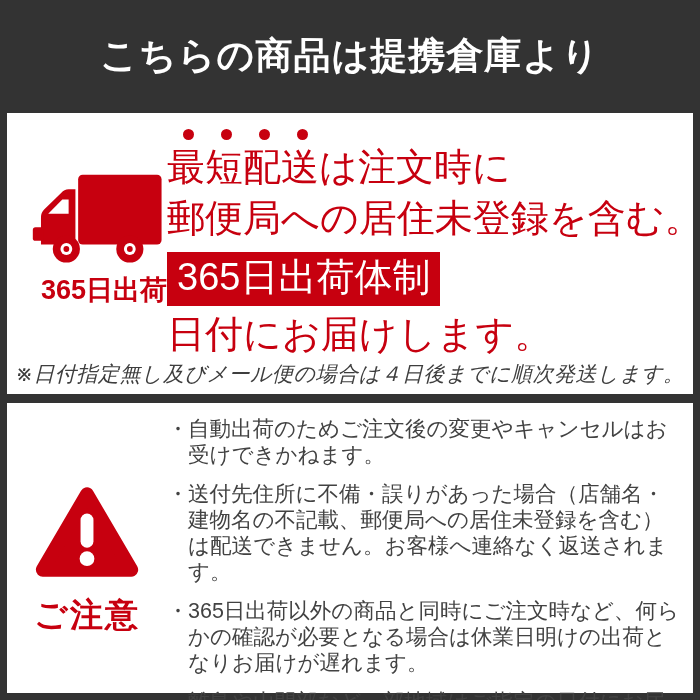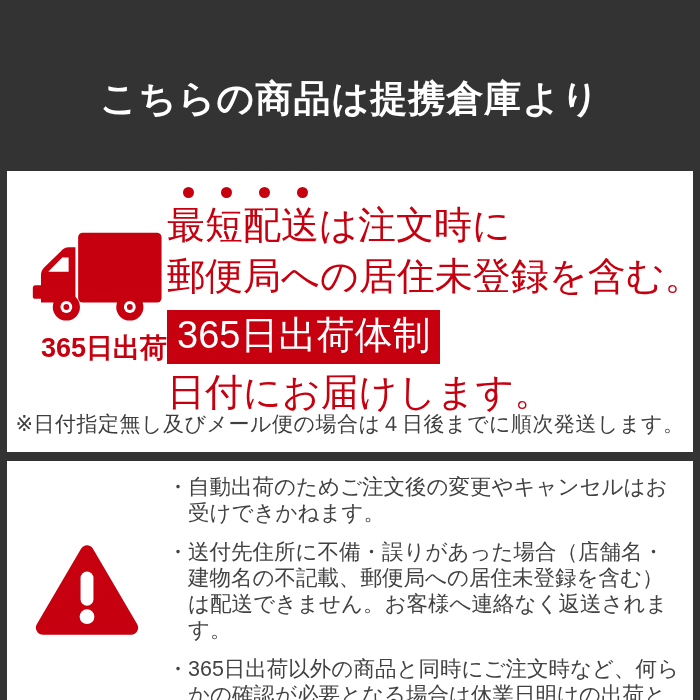--- a/index.html
+++ b/index.html
@@ -10,28 +10,27 @@
     --text-dark: #424242;
   }
   * { box-sizing: border-box; margin: 0; padding: 0; }
   html, body {
     width: 700px; height: 700px;
     background: var(--page-bg);
     font-family: "Liberation Sans", "DejaVu Sans", sans-serif;
     overflow: hidden;
   }
   .banner {
-    height: 143px;
+    height: 113px;
     display: flex; flex-direction: column;
     justify-content: center; align-items: center;
     color: var(--banner-text);
     font-weight: bold; font-size: 37px; line-height: 1.3;
     letter-spacing: 1px;
     background: var(--page-bg);
-    margin-top: 28px;
   }
   .panel {
     margin: 0 7px;
     background: var(--panel-bg);
   }
   .panel.middle { height: 281px; position: relative; }
   .panel.bottom { margin-top: 9px; height: 290px; }
 
   
   .mid-flex { display: flex; }
@@ -60,23 +59,23 @@
     background: var(--accent-red);
   }
   .promo-line.boxline { margin-top: 9px; display: flex; align-items: flex-start; }
   .highlight-box {
     background: var(--accent-red); color: #ffffff;
     padding: 3px 10px 5px 10px; margin-right: 10px;
     display: inline-block; line-height: 1.2;
   }
   .promo-line.last { margin-top: 3px; }
   .ship-note {
-    position: absolute; left: 0; right: 0; bottom: 14px;
+    position: absolute; left: 0; right: 0; bottom: 6px;
     text-align: center; color: #3e3e3e; font-size: 21px;
-    letter-spacing: 0.5px; white-space: nowrap;
+    letter-spacing: 0.5px; white-space: nowrap; font-style: italic;
   }
 
   
   .bottom-flex { display: flex; height: 100%; }
   .icon-col.caution { padding-top: 76px; }
   .warn-svg { width: 118px; height: 106px; color: var(--accent-red); }
   .caution-label {
     color: var(--accent-red); font-weight: bold;
     font-size: 33px; margin-top: 8px; letter-spacing: 2px; white-space: nowrap;
   }
@@ -134,20 +133,21 @@
 </div>
 
 <div class="panel bottom">
   <div class="bottom-flex">
     <div class="icon-col caution">
       <svg class="warn-svg" viewBox="0 0 128 114" aria-hidden="true">
         <path d="M64 16 L112 98 H16 Z" fill="currentColor" stroke="currentColor" stroke-width="15" stroke-linejoin="round"></path>
         <rect x="57" y="37" width="14" height="37" rx="7" fill="#ffffff"></rect>
         <circle cx="64" cy="86" r="8" fill="#ffffff"></circle>
       </svg>
+      <div class="caution-label">ご注意</div>
     </div>
     <div class="bullet-col">
       <ul class="bullet-list">
         <li class="bullet-item">
           <span class="bullet-mark">・</span>
           <span class="bullet-text">自動出荷のためご注文後の変更やキャンセルはお受けできかねます。</span>
         </li>
         <li class="bullet-item">
           <span class="bullet-mark">・</span>
           <span class="bullet-text">送付先住所に不備・誤りがあった場合（店舗名・建物名の不記載、郵便局への居住未登録を含む）は配送できません。お客様へ連絡なく返送されます。</span>

